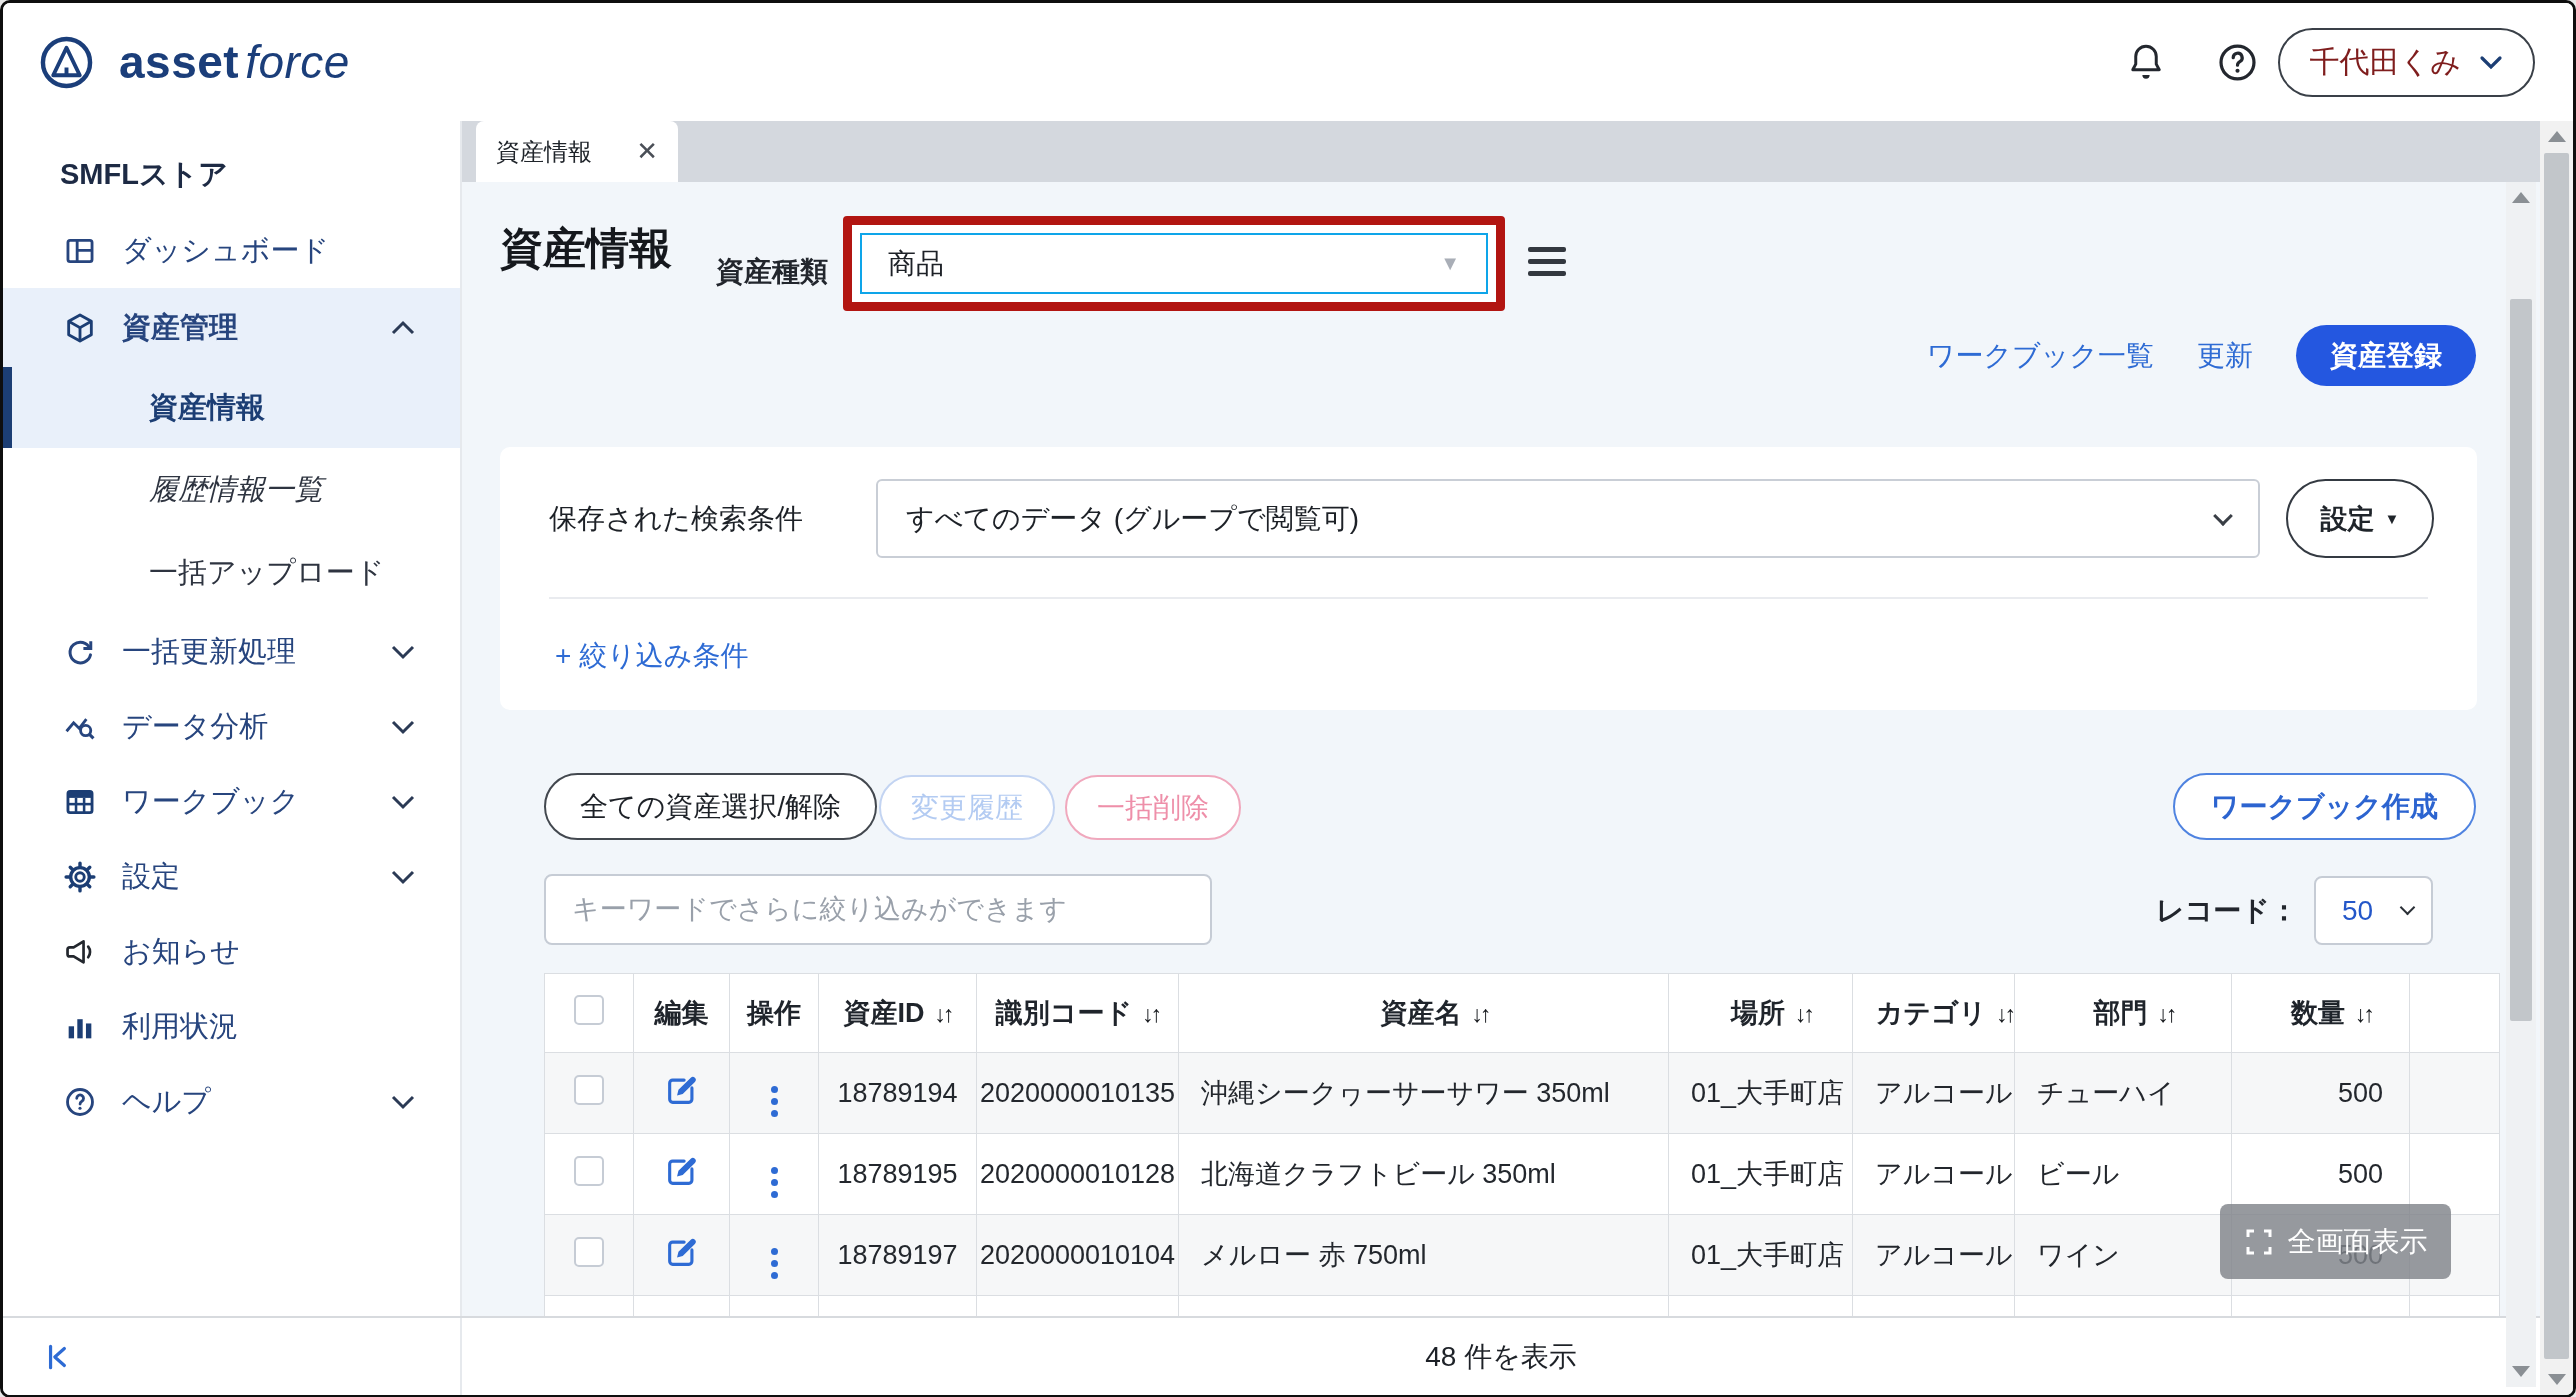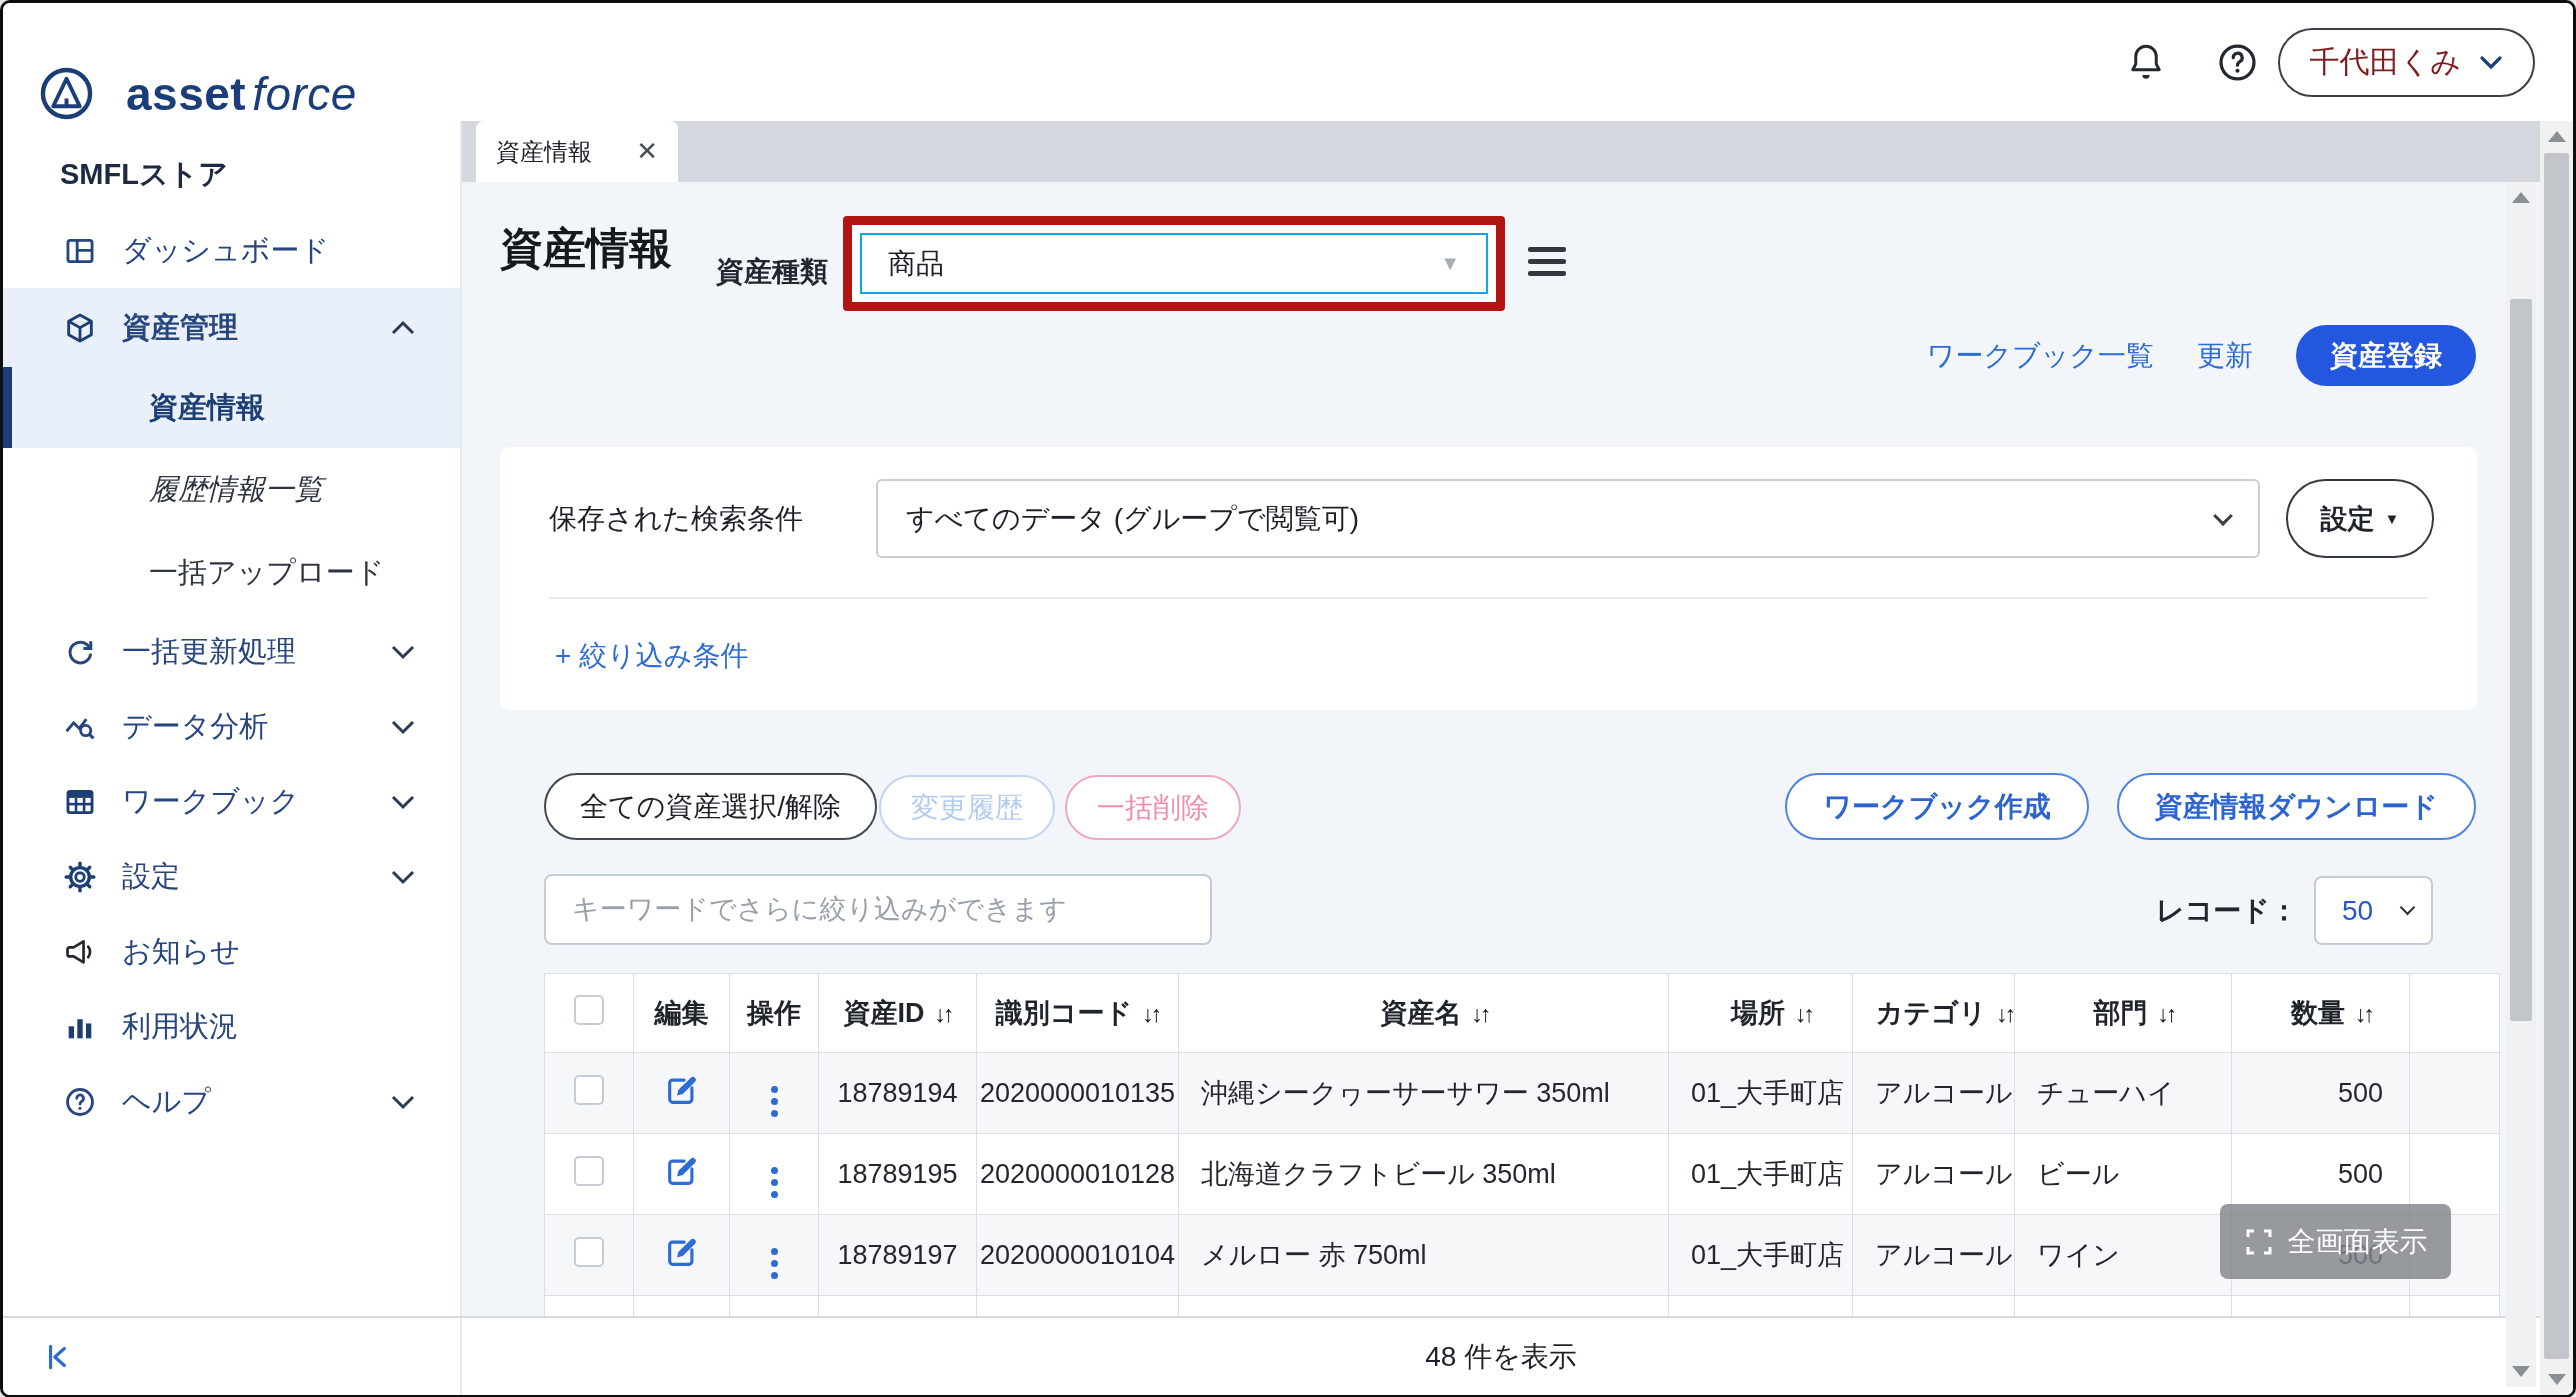--- a/index.html
+++ b/index.html
@@ -1,20 +1,20 @@
 <!DOCTYPE html>
 <html><head>
 <meta charset="utf-8">
 <style>
   html,body{margin:0;padding:0;background:#e8e8e8;font-family:"Liberation Sans","DejaVu Sans",sans-serif;}
   *{box-sizing:border-box;}
   .frame{position:relative;width:2576px;height:1398px;background:#fff;border:3px solid #0e0e0e;border-radius:10px;overflow:hidden;}
   
   .app-header{position:absolute;left:0;top:0;right:0;height:118px;background:#fff;z-index:6;}
-  .logo{position:absolute;left:36px;top:0;height:118px;display:flex;align-items:flex-end;gap:32px;}
+  .logo{position:absolute;left:36px;top:0;height:118px;display:flex;align-items:center;gap:25px;}
   .logo-text{font-size:46px;color:#1b3e7a;letter-spacing:0.5px;}
   .logo-text b{font-weight:800;}
   .logo-text i{font-weight:400;font-style:italic;margin-left:6px;}
   .hdr-ico{position:absolute;top:0;height:118px;display:flex;align-items:center;cursor:pointer;}
   .bell{right:407px;}
   .help{right:314px;}
   .user-pill{position:absolute;right:38px;top:25px;height:69px;min-width:253px;border:2.5px solid #3a4048;border-radius:40px;display:flex;align-items:center;justify-content:center;gap:18px;padding:0 30px;font-size:30px;color:#7f1d1d;background:#fff;cursor:pointer;}
   
   .sidebar{position:absolute;left:0;top:118px;width:459px;bottom:79px;background:#fff;border-right:2px solid #e6e9ed;z-index:4;}
   .workspace{margin:34px 0 18px 57px;font-size:29px;font-weight:700;color:#1d2a44;}
@@ -322,21 +322,20 @@
       </div>
       <div class="card-divider"></div>
       <div class="filter-link">+ 絞り込み条件</div>
     </div>
 
     <div class="pill b-select-all">全ての資産選択/解除</div>
     <div class="pill b-history">変更履歴</div>
     <div class="pill b-delete">一括削除</div>
     <div class="right-tools">
       <div class="b-blue">ワークブック作成</div>
-      <div class="b-blue">資産情報ダウンロード</div>
     </div>
 
     <input class="kw-input" placeholder="キーワードでさらに絞り込みができます" style="">
 
     <div class="records">
       <span class="rec-label">レコード：</span>
       <div class="rec-select">
         <span>50</span>
         <span class="css-chevron"></span>
       </div>

